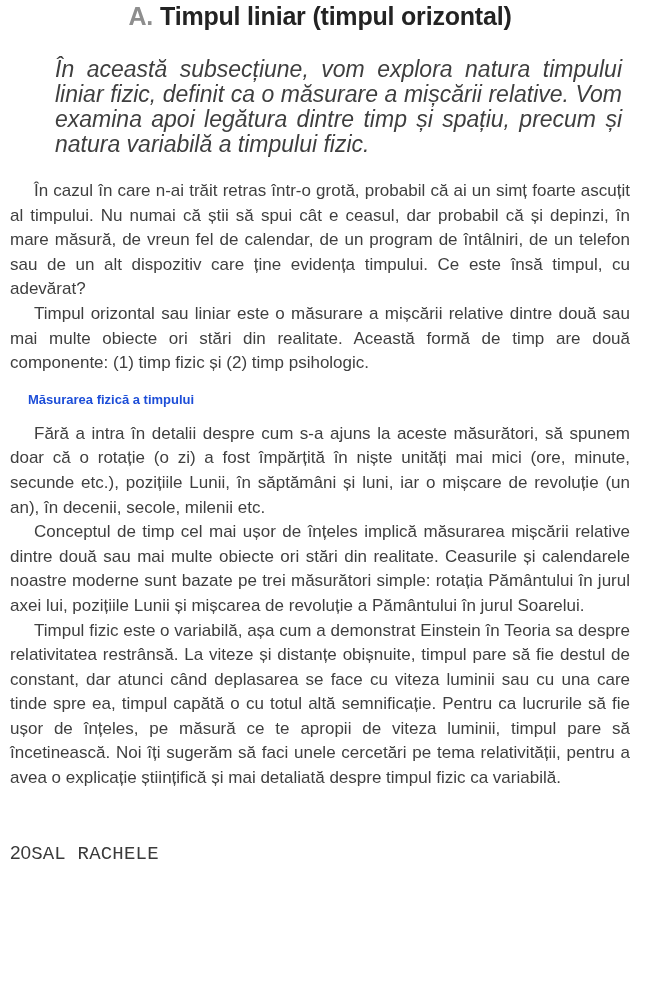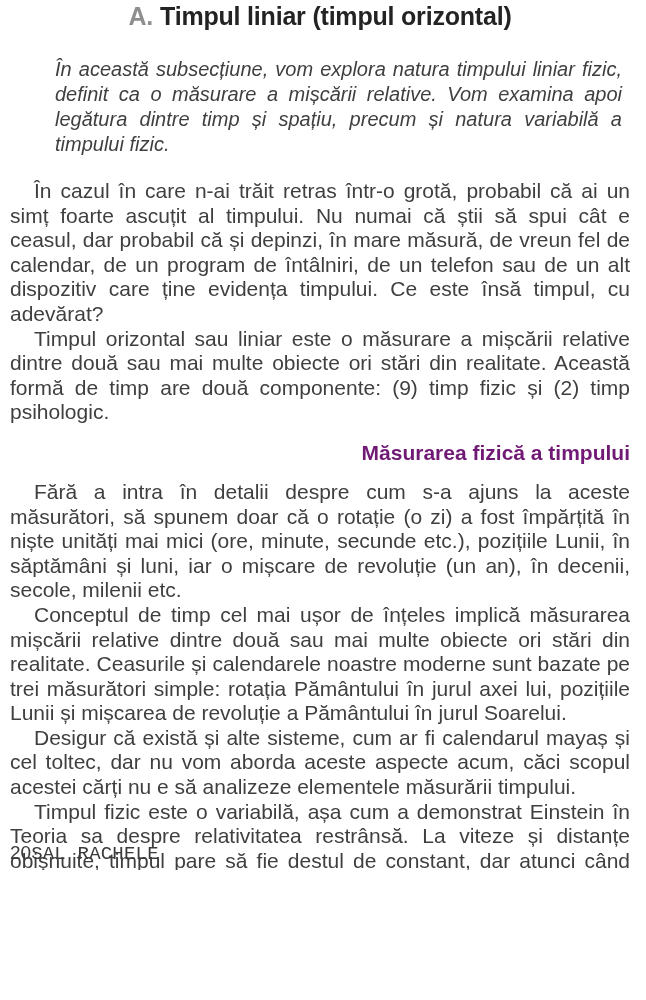--- a/index.html
+++ b/index.html
@@ -28,40 +28,39 @@
   }
   .section-heading {
     font-size: 23px;
     font-weight: 700;
     color: #232323;
     margin: 0 0 18px 0;
     letter-spacing: -0.2px;
   }
   .intro-quote {
     font-style: italic;
-    font-size: 20px;
+    font-size: 23px;
     line-height: 25px;
     text-align: justify;
     color: #3f3f3f;
     margin: 0 8px 22px 45px;
   }
   .body-para {
     margin: 0;
-    font-size: 21px;
+    font-size: 17px;
     line-height: 24.6px;
     text-align: justify;
     text-indent: 24px;
     color: #3f3f3f;
   }
   .subsection-heading {
-    font-size: 21px;
+    font-size: 13px;
     font-weight: 700;
-    color: #701a75;
+    color: #1d4ed8;
     margin: 16px 0 15px 18px;
-    text-align: right;
   }
   .page-footer {
     position: absolute;
     left: 10px;
     right: 16px;
     bottom: 5px;
     display: flex;
     justify-content: flex-start;
     align-items: baseline;
     font-size: 19px;
@@ -78,27 +77,26 @@
 <div class="page">
 
   <h1 class="chapter-title">
     <span class="letter">A.</span><span>Timpul liniar (timpul orizontal)</span>
   </h1>
 
 
   <blockquote class="intro-quote">În această subsecțiune, vom explora natura timpului liniar fizic, definit ca o măsurare a mișcării relative. Vom examina apoi legătura dintre timp și spațiu, precum și natura variabilă a timpului fizic.</blockquote>
 
   <p class="body-para">În cazul în care n-ai trăit retras într-o grotă, probabil că ai un simț foarte ascuțit al timpului. Nu numai că știi să spui cât e ceasul, dar probabil că și depinzi, în mare măsură, de vreun fel de calendar, de un program de întâlniri, de un telefon sau de un alt dispozitiv care ține evidența timpului. Ce este însă timpul, cu adevărat?</p>
-  <p class="body-para">Timpul orizontal sau liniar este o măsurare a mișcării relative dintre două sau mai multe obiecte ori stări din realitate. Această formă de timp are două componente: (9) timp fizic și (2) timp psihologic.</p>
+  <p class="body-para">Timpul orizontal sau liniar este o măsurare a mișcării relative dintre două sau mai multe obiecte ori stări din realitate. Această formă de timp are două componente: (1) timp fizic și (2) timp psihologic.</p>
 
   <h3 class="subsection-heading">Măsurarea fizică a timpului</h3>
 
   <p class="body-para">Fără a intra în detalii despre cum s-a ajuns la aceste măsurători, să spunem doar că o rotație (o zi) a fost împărțită în niște unități mai mici (ore, minute, secunde etc.), pozițiile Lunii, în săptămâni și luni, iar o mișcare de revoluție (un an), în decenii, secole, milenii etc.</p>
   <p class="body-para">Conceptul de timp cel mai ușor de înțeles implică măsurarea mișcării relative dintre două sau mai multe obiecte ori stări din realitate. Ceasurile și calendarele noastre moderne sunt bazate pe trei măsurători simple: rotația Pământului în jurul axei lui, pozițiile Lunii și mișcarea de revoluție a Pământului în jurul Soarelui.</p>
-  <p class="body-para">Desigur că există și alte sisteme, cum ar fi calendarul mayaș și cel toltec, dar nu vom aborda aceste aspecte acum, căci scopul acestei cărți nu e să analizeze elementele măsurării timpului.</p>
   <p class="body-para">Timpul fizic este o variabilă, așa cum a demonstrat Einstein în Teoria sa despre relativitatea restrânsă. La viteze și distanțe obișnuite, timpul pare să fie destul de constant, dar atunci când deplasarea se face cu viteza luminii sau cu una care tinde spre ea, timpul capătă o cu totul altă semnificație. Pentru ca lucrurile să fie ușor de înțeles, pe măsură ce te apropii de viteza luminii, timpul pare să încetinească. Noi îți sugerăm să faci unele cercetări pe tema relativității, pentru a avea o explicație științifică și mai detaliată despre timpul fizic ca variabilă.</p>
 
   <footer class="page-footer">
     <span class="page-number">20</span>
     <span class="author">SAL RACHELE</span>
   </footer>
 
 </div>
 
 </body></html>

